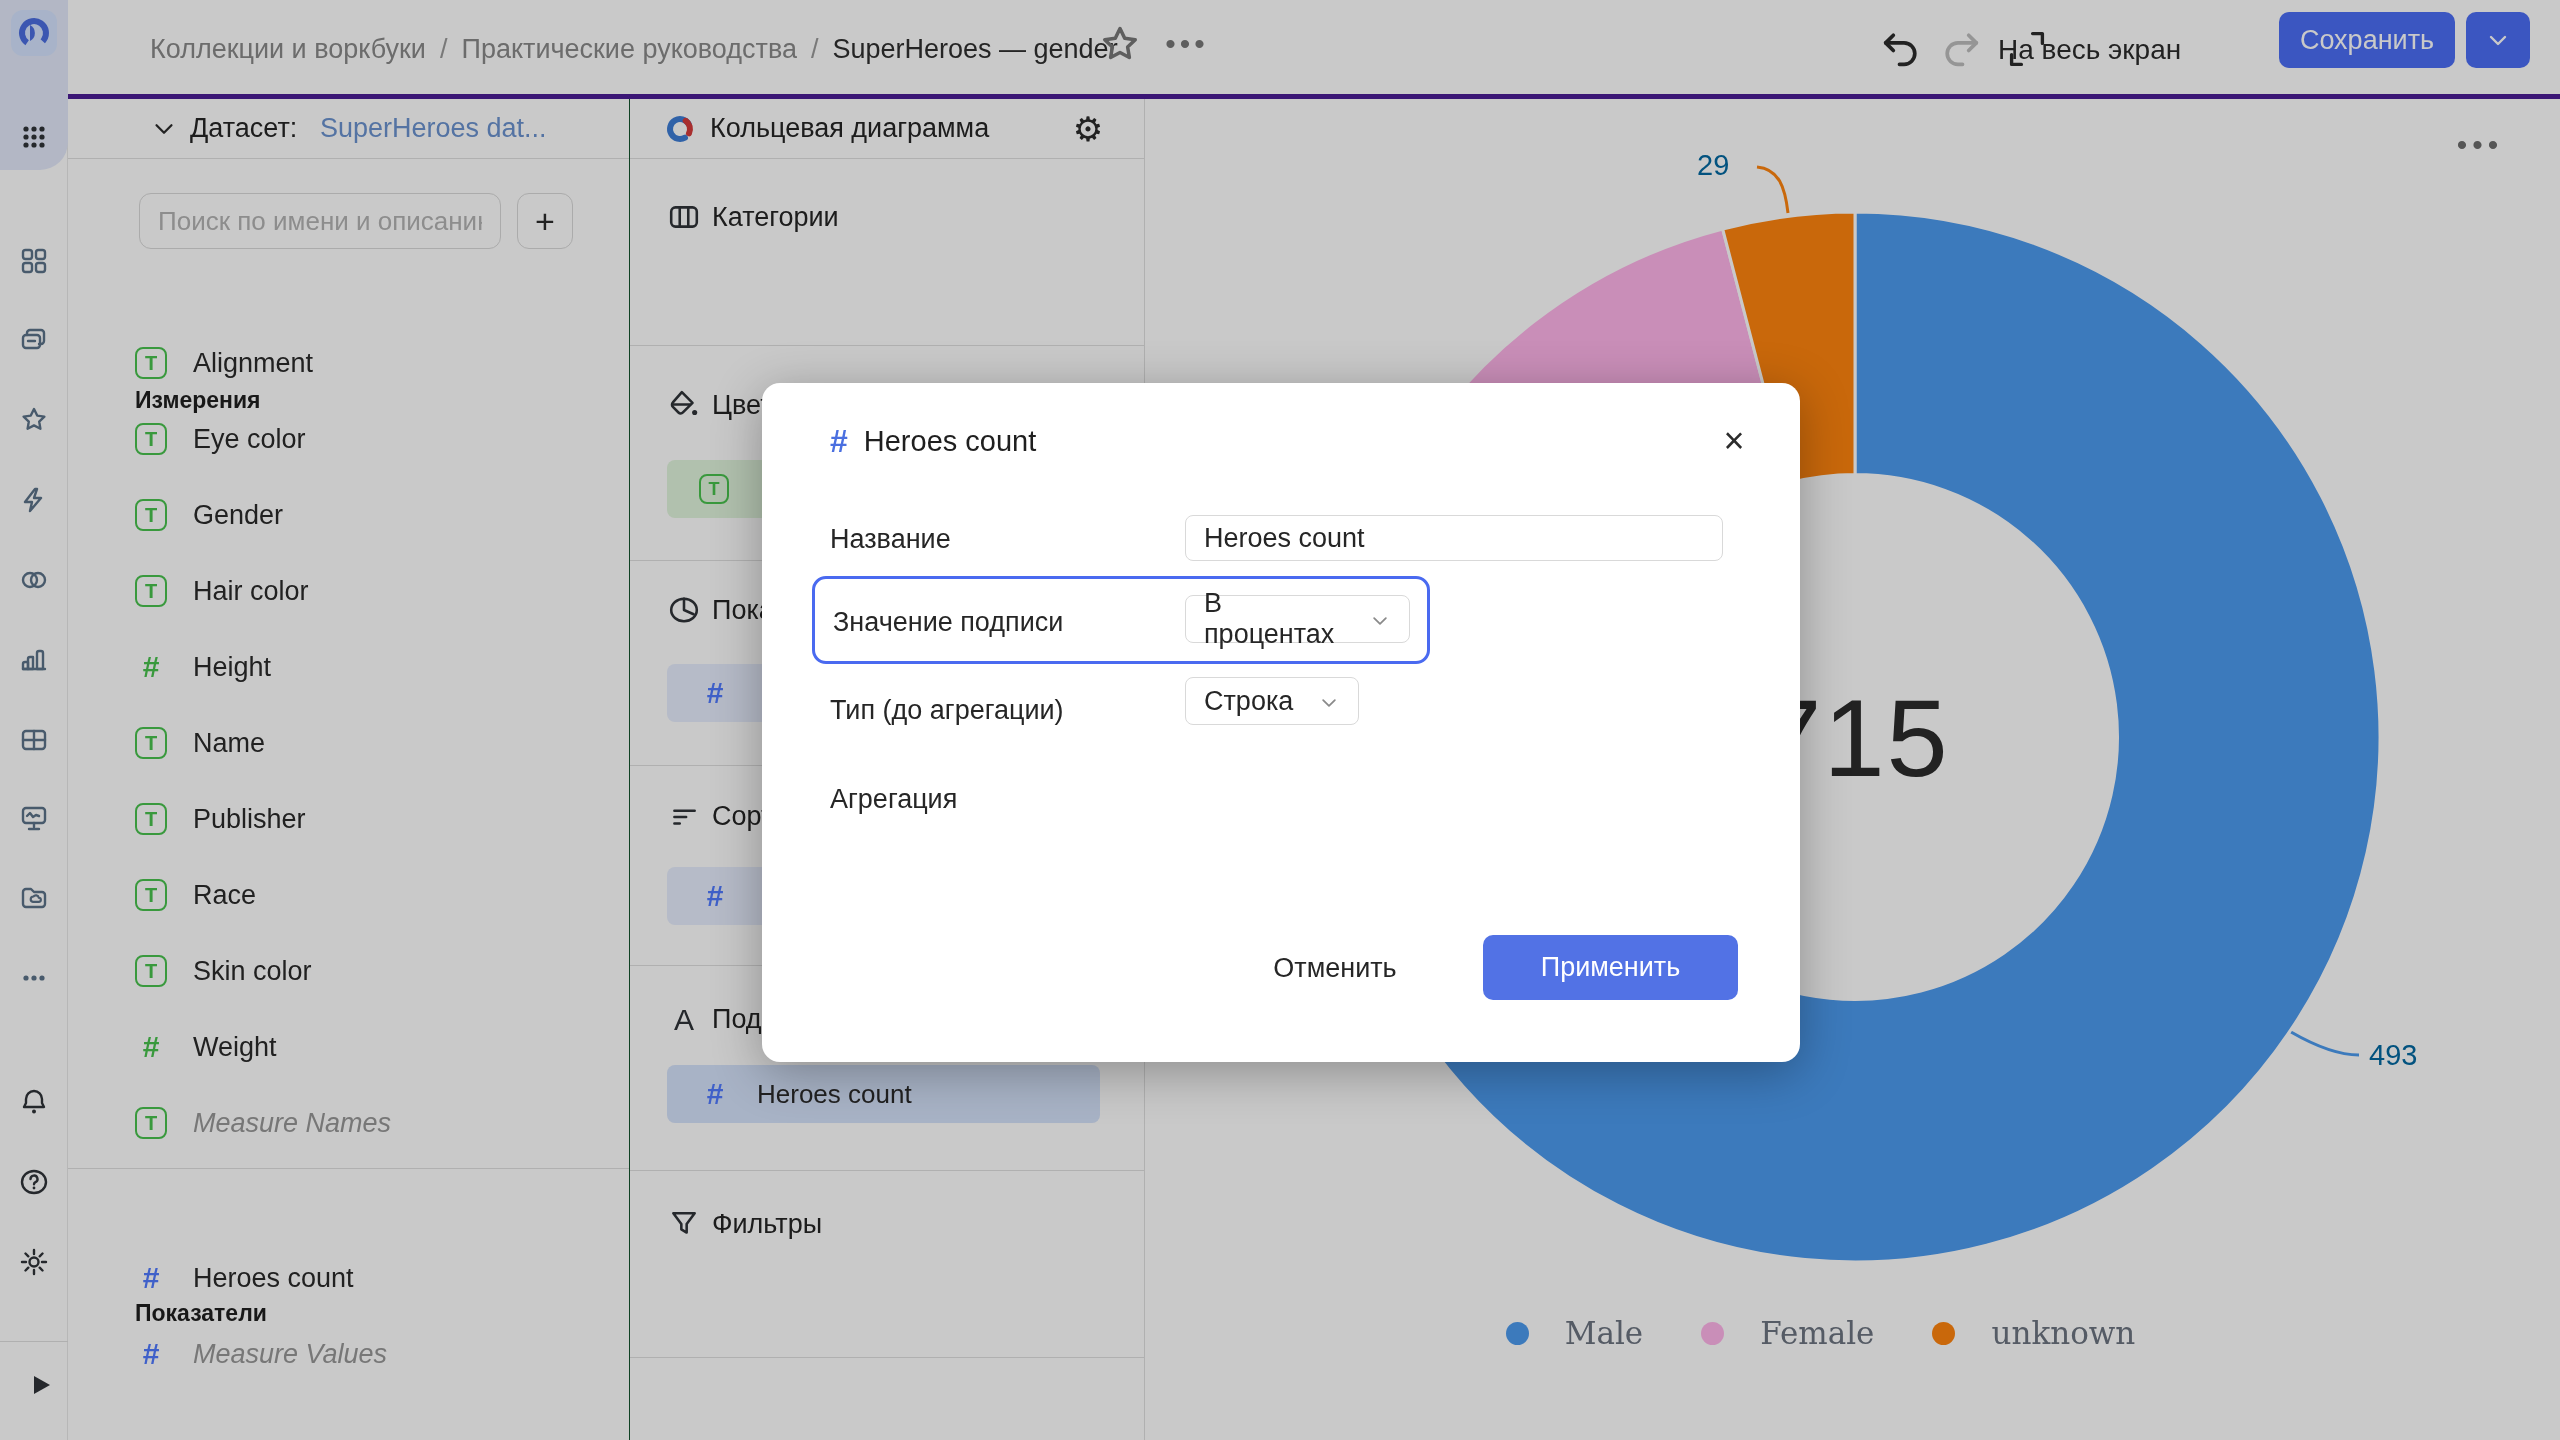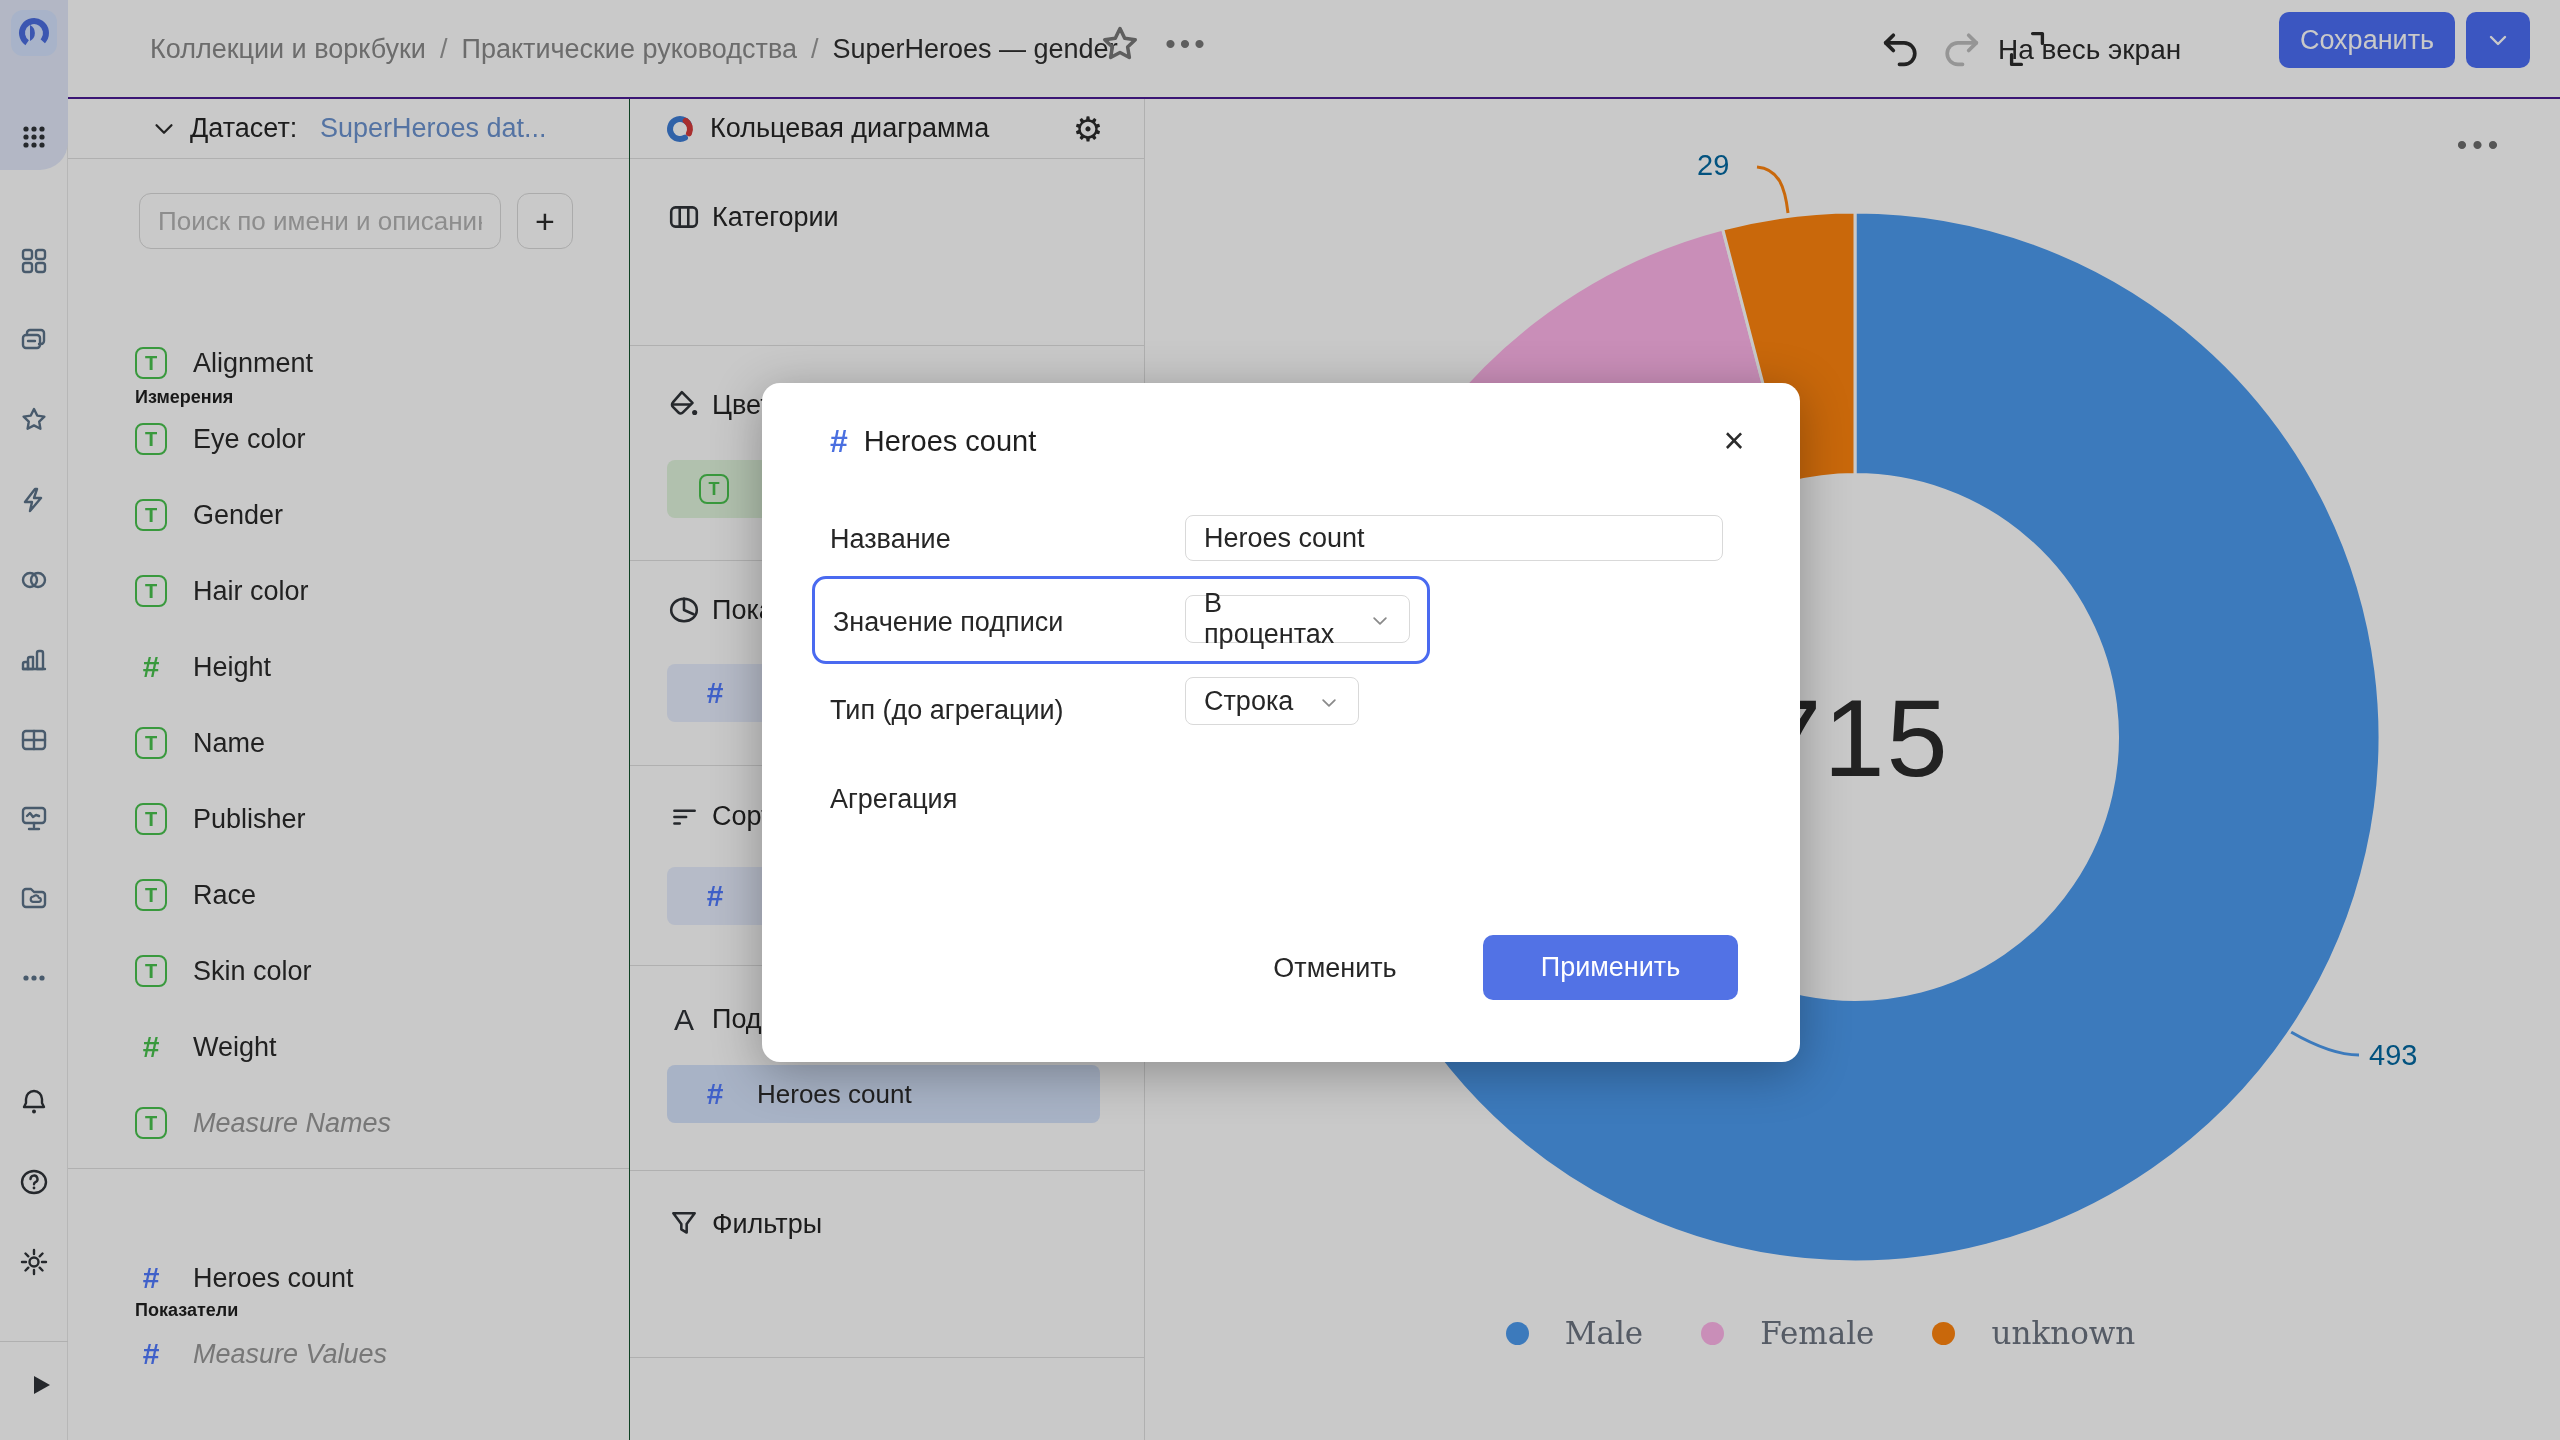--- a/index.html
+++ b/index.html
@@ -1,21 +1,21 @@
 <!DOCTYPE html>
 <html style="--accent-blue: #4c6ef5; --modal-blue: #5272e5; --focus-ring: #4a6af0; --dim-green: #49c34e; --measure-blue: #507aff; --chip-green-bg: #e1f5dd; --chip-blue-bg: #e7eefe; --chip-selected-bg: #d6e3fb; --link-blue: #6b93cf;"><head>
 <meta charset="utf-8">
 <style>
   * { box-sizing: border-box; margin: 0; padding: 0; }
   html,body { width:2560px; height:1440px; overflow:hidden; }
   body { font-family:"Liberation Sans", sans-serif; background:#fff; color:#262626; }
   .app { position:relative; width:2560px; height:1440px; background:#fff; }
 
   
-  .topbar { position:absolute; left:0; top:0; width:2560px; height:99px; background:#fff; border-bottom:2px solid #4c1d95; z-index:2; }
+  .topbar { position:absolute; left:0; top:0; width:2560px; height:99px; background:#fff; border-bottom:5px solid #4c1d95; z-index:2; }
   .crumbs { position:absolute; left:150px; top:0; height:99px; display:flex; align-items:center; gap:14px; font-size:27px; }
   .crumb { color:#898989; cursor:pointer; }
   .crumb.current { color:#303030; }
   .crumb-sep { color:#9a9a9a; }
   .star-btn { position:absolute; left:1098px; top:22px; width:44px; height:44px; color:#787878; }
   .top-dots { position:absolute; left:1162px; top:22px; width:50px; height:44px; display:flex; align-items:center; justify-content:center; color:#787878; font-size:30px; letter-spacing:4px; }
   .undo-btn { position:absolute; left:1878px; top:26px; width:46px; height:46px; color:#2c2c2c; }
   .redo-btn { position:absolute; left:1938px; top:26px; width:46px; height:46px; color:#bebebe; }
   .fs-btn { position:absolute; left:2006px; top:28px; width:42px; height:42px; color:#2c2c2c; }
   .fs-label { position:absolute; left:1998px; top:0; height:99px; display:flex; align-items:center; font-size:28px; color:#2c2c2c; }
@@ -32,21 +32,21 @@
 
   
   .dataset-panel { position:absolute; left:68px; top:99px; width:562px; height:1341px; background:#fff; border-right:1px solid #14532d; }
   .ds-head-divider { position:absolute; left:0; top:59px; width:100%; height:1px; background:#e0e0e0; }
   .ds-chevron { position:absolute; left:82px; top:16px; width:28px; height:28px; color:#2c2c2c; cursor:pointer; }
   .ds-label { position:absolute; left:122px; top:0; height:59px; display:flex; align-items:center; font-size:27px; color:#262626; }
   .ds-link { position:absolute; left:252px; top:0; height:59px; display:flex; align-items:center; font-size:27px; color:var(--link-blue); cursor:pointer; }
   .ds-search { position:absolute; left:71px; top:94px; width:362px; height:56px; border:1.5px solid #d9d9d9; border-radius:12px; background:transparent; font-size:26px; font-family:inherit; padding:0 18px; color:#262626; }
   .ds-search::placeholder { color:#b3b3b3; }
   .ds-add { position:absolute; left:449px; top:94px; width:56px; height:56px; border:1.5px solid #d9d9d9; border-radius:12px; background:transparent; font-size:34px; color:#2c2c2c; cursor:pointer; line-height:50px; text-align:center; }
-  .ds-section-title { position:absolute; left:67px; font-size:18px; font-weight:bold; color:#1f1f1f; }
+  .ds-section-title { position:absolute; left:67px; font-size:23px; font-weight:bold; color:#1f1f1f; }
   .field-list { position:absolute; left:0; width:100%; }
   .field-row { height:76px; display:flex; align-items:center; padding-left:67px; gap:26px; cursor:pointer; }
   .t-icon { width:32px; height:32px; border:2.5px solid var(--dim-green); border-radius:8px; color:var(--dim-green); font-weight:bold; font-size:20px; display:flex; align-items:center; justify-content:center; flex:none; }
   .hash-icon { width:32px; font-size:30px; font-weight:bold; color:var(--dim-green); text-align:center; flex:none; font-style:normal; }
   .hash-icon.blue { color:var(--measure-blue); }
   .field-name { font-size:27px; color:#2b2b2b; white-space:nowrap; }
   .field-row.system .field-name { color:#989898; font-style:italic; }
   .ds-divider { position:absolute; left:0; top:1069px; width:100%; height:1px; background:#e0e0e0; }
 
   

